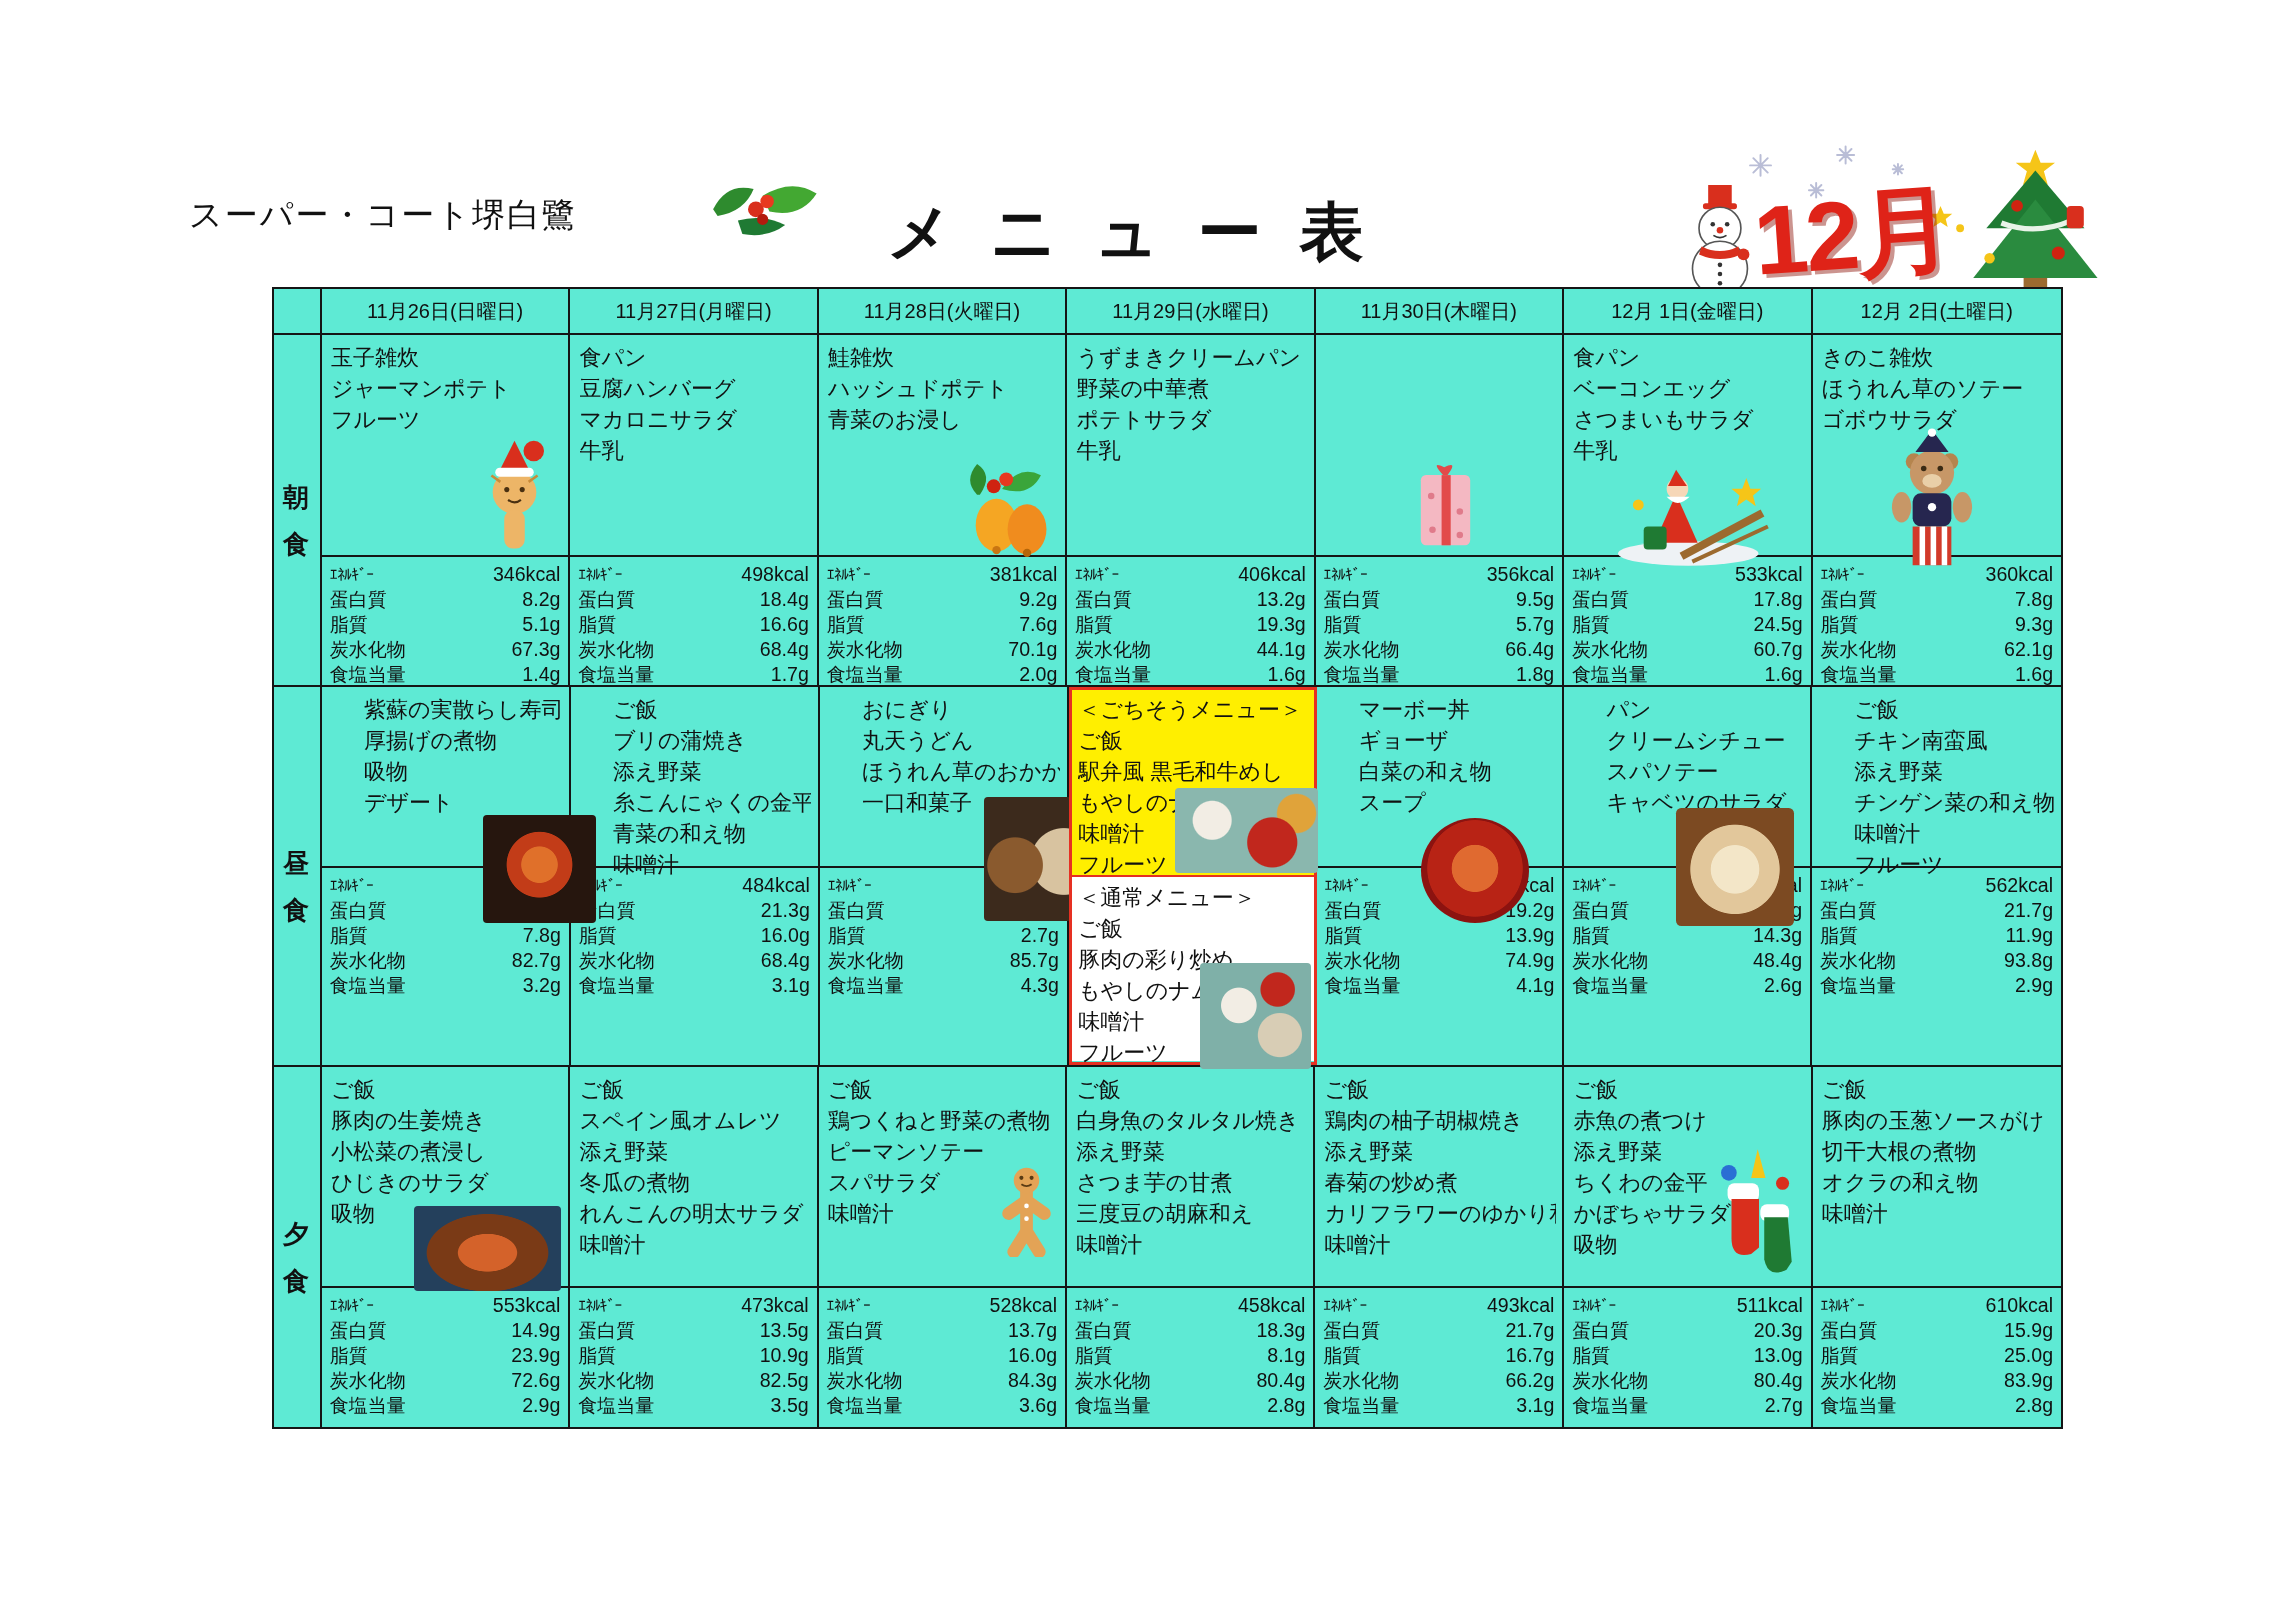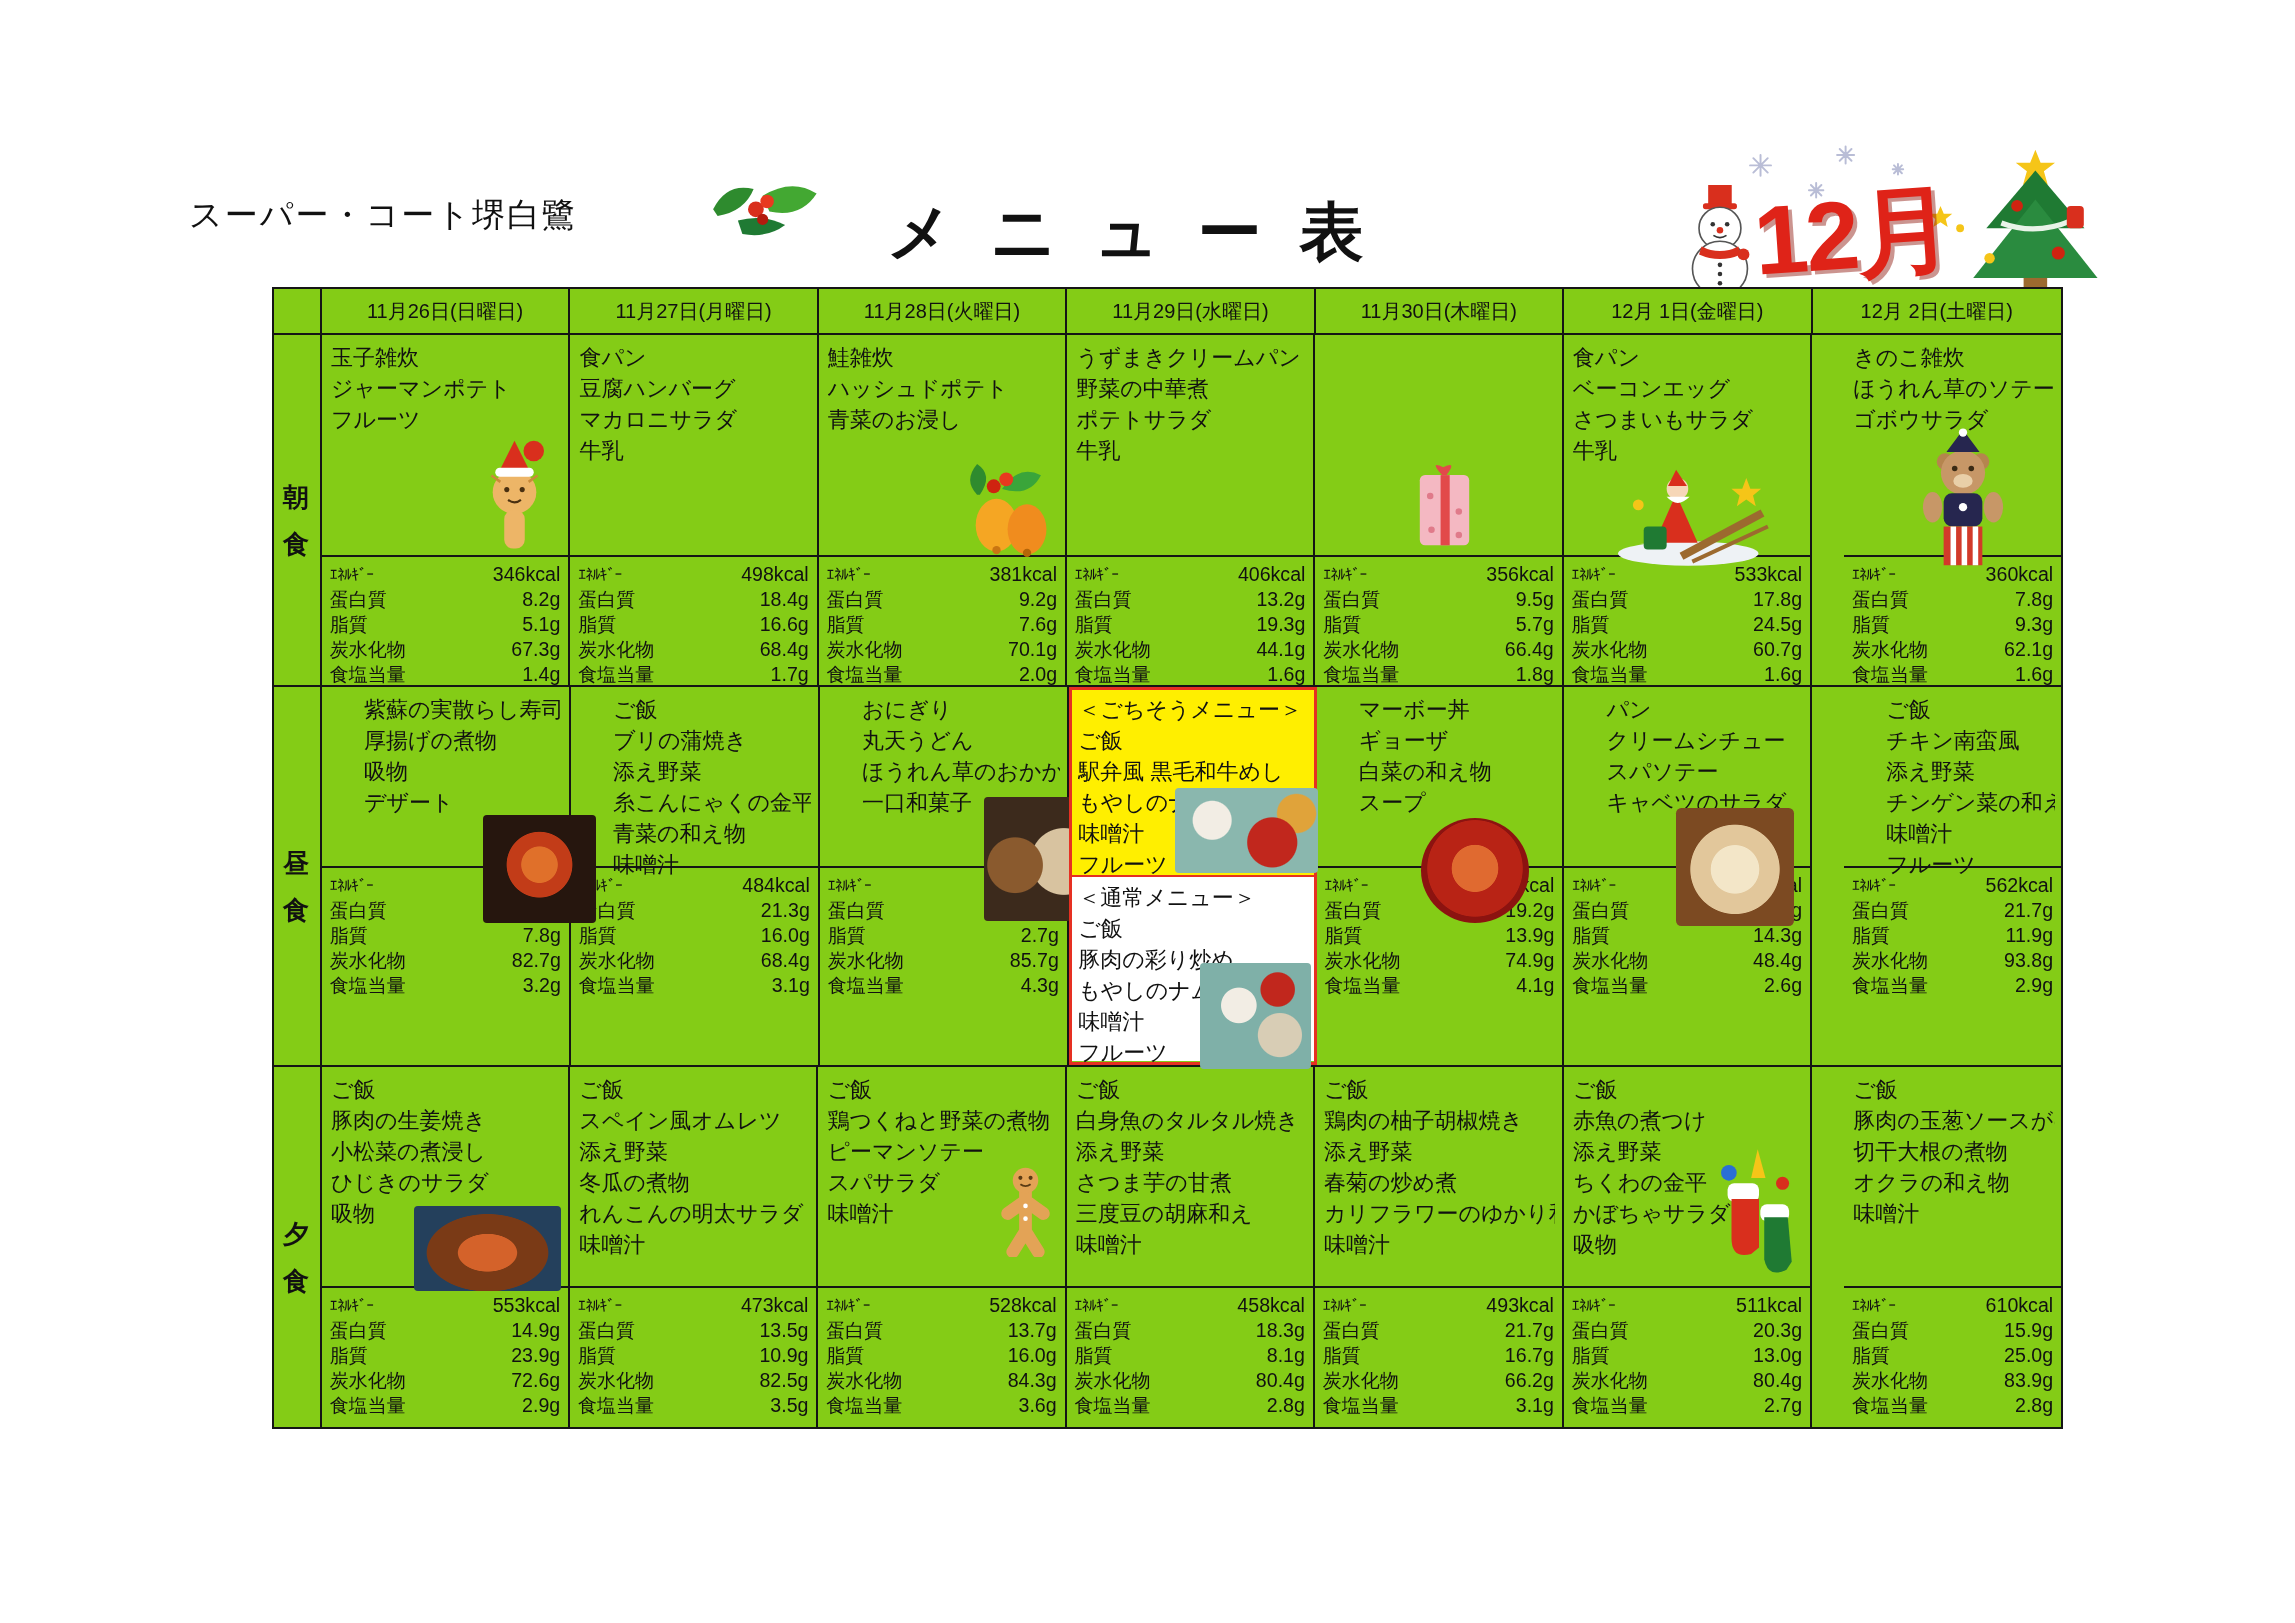--- a/index.html
+++ b/index.html
@@ -7,32 +7,32 @@
 .sheet { position:relative; width:2295px; height:1623px; background:#ffffff; color:#111; overflow:hidden; }
 
 
 .facility { position:absolute; left:189px; top:193px; font-size:33px; letter-spacing:2px; font-weight:500; }
 .holly { position:absolute; left:704px; top:171px; width:124px; height:72px; }
 .title { position:absolute; left:887px; top:189px; font-size:64px; font-weight:700; letter-spacing:38px; white-space:nowrap; }
 .deco { position:absolute; left:1682px; top:143px; width:445px; height:156px; }
 .month { position:absolute; left:1754px; top:171px; font-size:97px; font-weight:800; color:#df2318; transform:rotate(-4deg); text-shadow:3.9px 3.9px 0 rgba(140,18,6,.45); letter-spacing:-2.6px; }
 
 
-.menutable { position:absolute; left:272px; top:287px; width:1791px; border:2.6px solid #151515; background:#84cc16; }
+.menutable { position:absolute; left:272px; top:287px; width:1791px; border:2.6px solid #151515; background:#5eead4; }
 .daterow { display:flex; height:46px; border-bottom:2px solid #151515; }
 .corner { width:48px; border-right:2px solid #151515; }
 .datecell { width:249px; border-right:2px solid #151515; display:flex; align-items:center; justify-content:center; font-size:20px; }
 .datecell:last-child { border-right:none; }
 
 .band { display:flex; border-bottom:2px solid #151515; }
 .band:last-child { border-bottom:none; }
 .mealtag { width:48px; border-right:2px solid #151515; display:flex; align-items:center; justify-content:center; }
 .vtext { writing-mode:vertical-rl; font-size:26px; font-weight:700; letter-spacing:1.8em; }
 .daycol { width:249px; border-right:2px solid #151515; display:flex; flex-direction:column; position:relative; }
-.daycol:last-child { border-right:none;padding-left:32px; }
+.daycol:last-child { border-right:none; }
 
 .menucell { position:relative; padding:6.5px 6.5px 0 9.2px; }
 .band-b .menucell { height:220px; }
 .band-b .nutri   { height:130px; }
 .band-l .menucell { height:179px;margin-left:33px; }
 .band-l .nutri   { height:139px; }
 .band-d .menucell { height:219px; }
 .band-d .nutri   { height:141px; }
 
 .menu { font-size:22px; line-height:31px; white-space:pre; overflow:hidden; }

